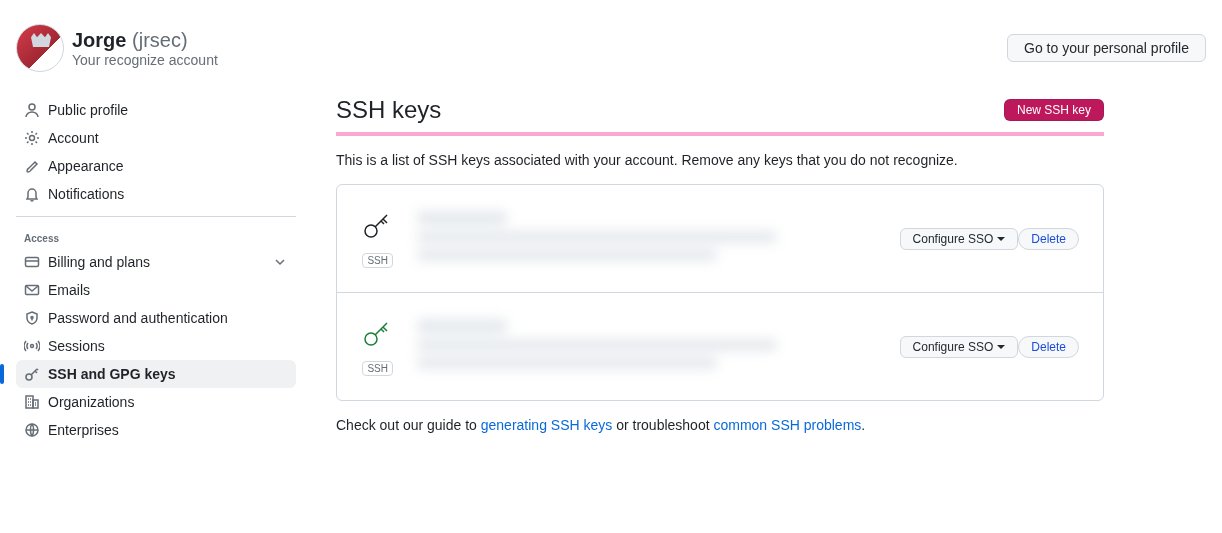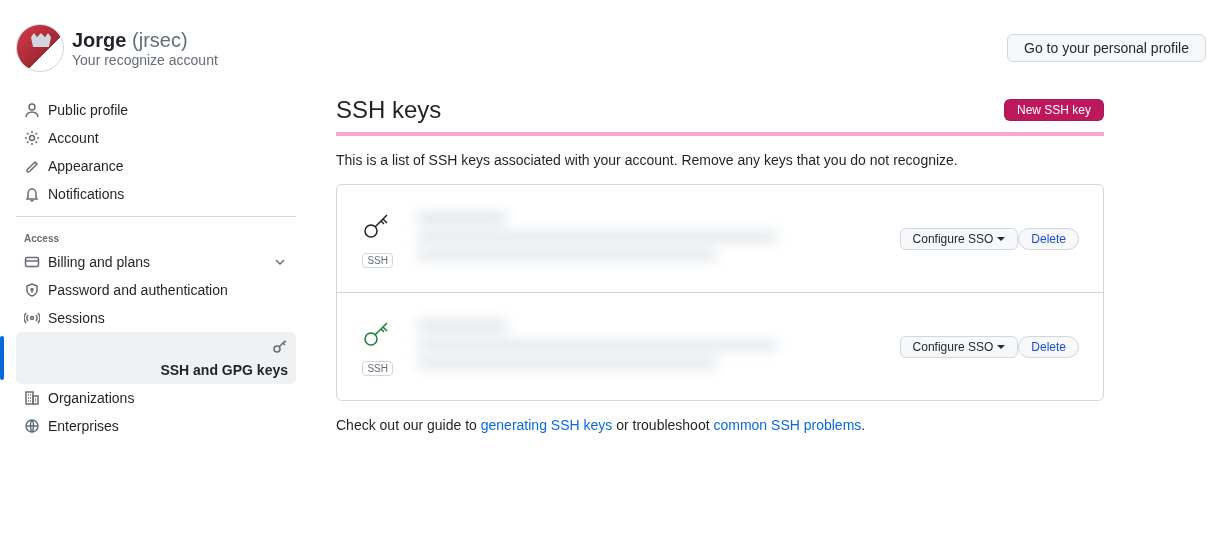--- a/index.html
+++ b/index.html
@@ -47,21 +47,21 @@
 .sidebar { width: 280px; }
 .nav-list { list-style: none; }
 .nav-item {
   display: flex; align-items: flex-end; gap: 8px;
   padding: 6px 8px;
   border-radius: 6px;
   cursor: pointer;
   font-size: 14px;
   color: #1f2328;
 }
-.nav-item.active { background: #f0f1f3; font-weight: 600; position: relative; flex-direction: column;}
+.nav-item.active { background: #f0f1f3; font-weight: 600; position: relative;}
 .nav-item.active::before {
   content: ""; position: absolute; left: -16px; top: 4px; bottom: 4px; width: 4px;
   background: #0969da; border-radius: 2px;
 }
 .nav-icon { width: 16px; height: 16px; display: flex; align-items: center; justify-content: center; color: #656d76;}
 .nav-item .chev { margin-left: auto; }
 .nav-sep { border-top: 1px solid #d0d7de; margin: 8px 0; }
 .nav-heading { font-size: 10px; color: #656d76; font-weight: 600; padding: 8px 8px 4px;}
 .main { flex: 1; max-width: 768px;}
 .page-head { display: flex; justify-content: space-between; align-items: center; border-bottom: 4px solid #f9a8d4; padding-bottom: 8px; margin-bottom: 16px;}
@@ -153,20 +153,29 @@
           <span>Billing and plans</span>
           <span class="nav-icon chev">
             <svg viewBox="0 0 16 16">
               <path d="M4 6l4 4 4-4"></path>
             </svg>
           </span>
         </li>
         <li class="nav-item">
           <span class="nav-icon">
             <svg viewBox="0 0 16 16">
+              <rect x="1.5" y="3.5" width="13" height="9" rx="1"></rect>
+              <path d="M2 4l6 5 6-5"></path>
+            </svg>
+          </span>
+          <span>Emails</span>
+        </li>
+        <li class="nav-item">
+          <span class="nav-icon">
+            <svg viewBox="0 0 16 16">
               <path d="M8 2l5 2v4c0 3-2 5-5 6-3-1-5-3-5-6V4l5-2z"></path>
               <circle cx="8" cy="7.5" r="1"></circle>
               <path d="M8 8.5v2"></path>
             </svg>
           </span>
           <span>Password and authentication</span>
         </li>
         <li class="nav-item">
           <span class="nav-icon">
             <svg viewBox="0 0 16 16">

